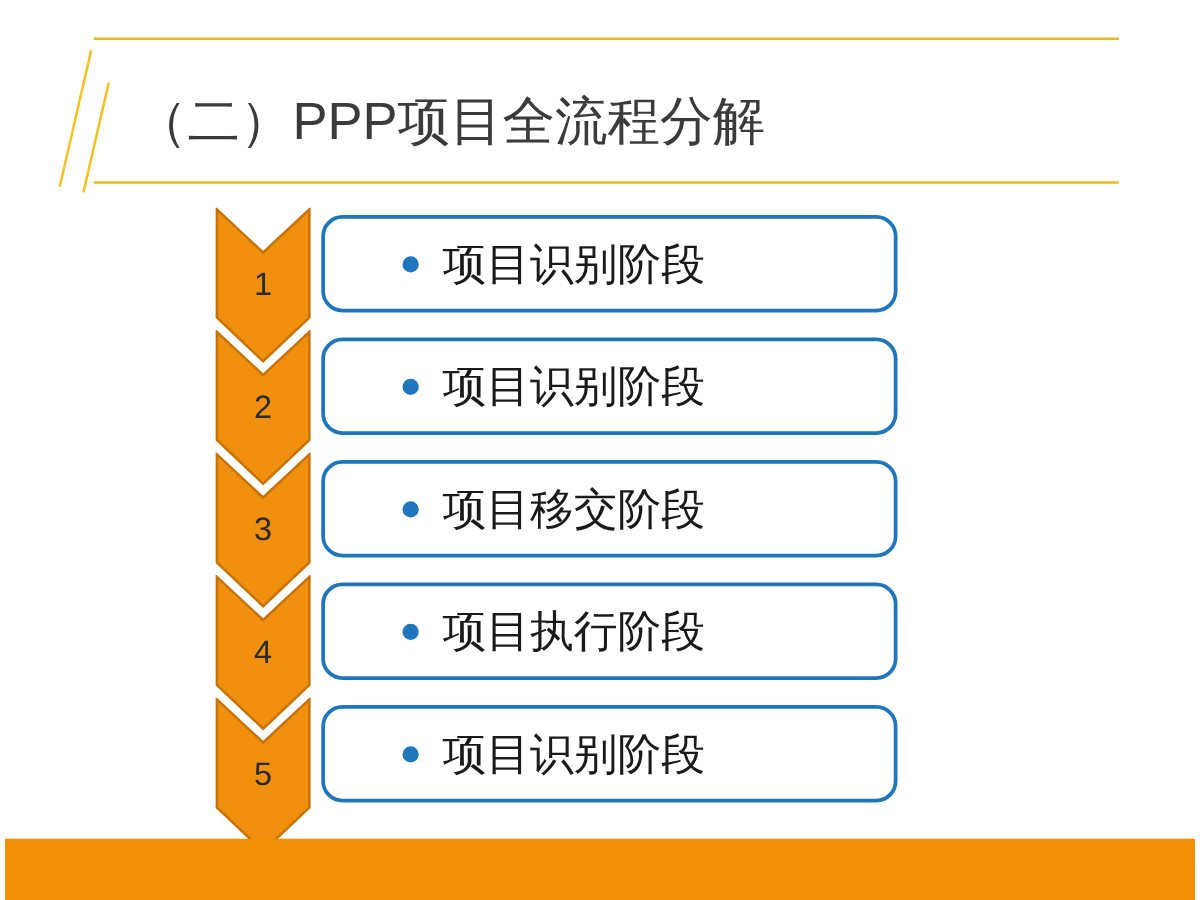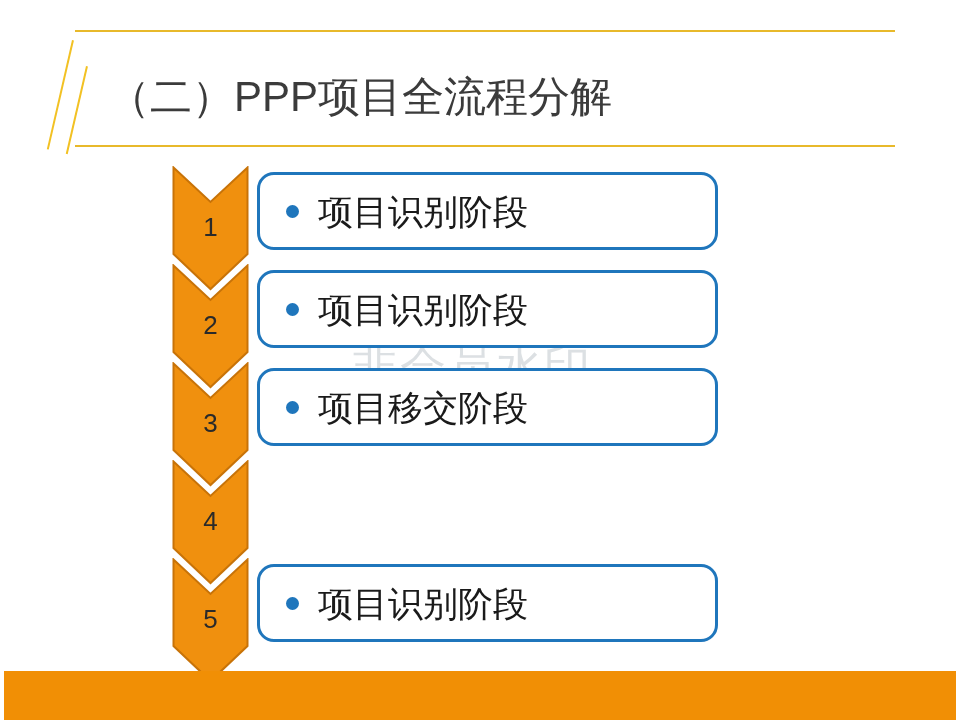--- a/index.html
+++ b/index.html
@@ -108,20 +108,21 @@
     left: 257px;
     top: 6px;
     width: 461px;
     height: 78px;
     box-sizing: border-box;
     border: 3px solid #1F76BC;
     border-radius: 17px;
     background: #ffffff;
     display: flex;
     align-items: center;
+    padding-left: 36px;
   }
   .bullet {
     flex: 0 0 auto;
     width: 13px;
     height: 13px;
     border-radius: 50%;
     background: #1F76BC;
     margin-left: 26px;
     margin-right: 19px;
   }
@@ -148,21 +149,20 @@
 
 <div id="slide">
 
   <div class="rule" id="rule-top"></div>
   <div class="rule" id="rule-bot"></div>
   <div class="slash" id="slash-a"></div>
   <div class="slash" id="slash-b"></div>
 
   <div id="page-title">（二）PPP项目全流程分解</div>
 
-  <div id="watermark">非会员水印</div>
 
   <div id="flow">
 
     <div class="step" style="top:166px">
       <div class="chev">
         <svg viewBox="0 0 77 125" xmlns="http://www.w3.org/2000/svg">
           <polygon points="1.5,1.5 38.5,36 75.5,1.5 75.5,88 38.5,123 1.5,88" fill="#F0900E" stroke="#C87308" stroke-width="2"></polygon>
         </svg>
         <div class="chev-num">1</div>
       </div>
@@ -198,20 +198,24 @@
       </div>
     </div>
 
     <div class="step" style="top:460px">
       <div class="chev">
         <svg viewBox="0 0 77 125" xmlns="http://www.w3.org/2000/svg">
           <polygon points="1.5,1.5 38.5,36 75.5,1.5 75.5,88 38.5,123 1.5,88" fill="#F0900E" stroke="#C87308" stroke-width="2"></polygon>
         </svg>
         <div class="chev-num">4</div>
       </div>
+      <div class="tbox">
+        <span class="bullet"></span>
+        <span class="tlabel">项目执行阶段</span>
+      </div>
     </div>
 
     <div class="step" style="top:558px">
       <div class="chev">
         <svg viewBox="0 0 77 125" xmlns="http://www.w3.org/2000/svg">
           <polygon points="1.5,1.5 38.5,36 75.5,1.5 75.5,88 38.5,123 1.5,88" fill="#F0900E" stroke="#C87308" stroke-width="2"></polygon>
         </svg>
         <div class="chev-num">5</div>
       </div>
       <div class="tbox">

